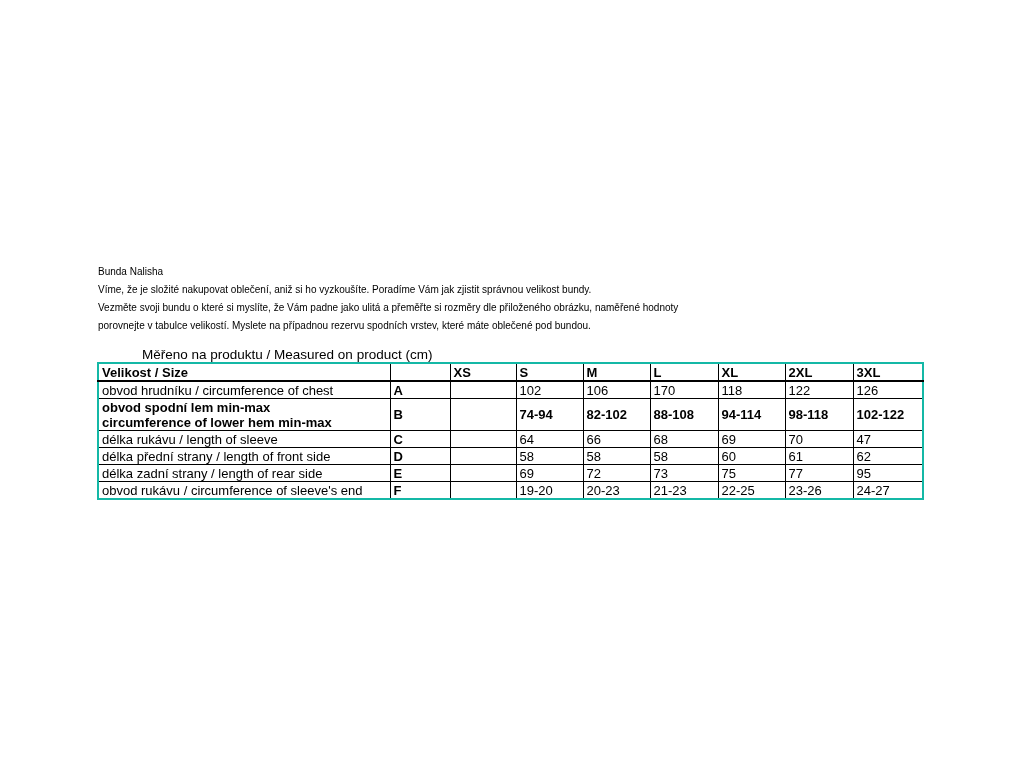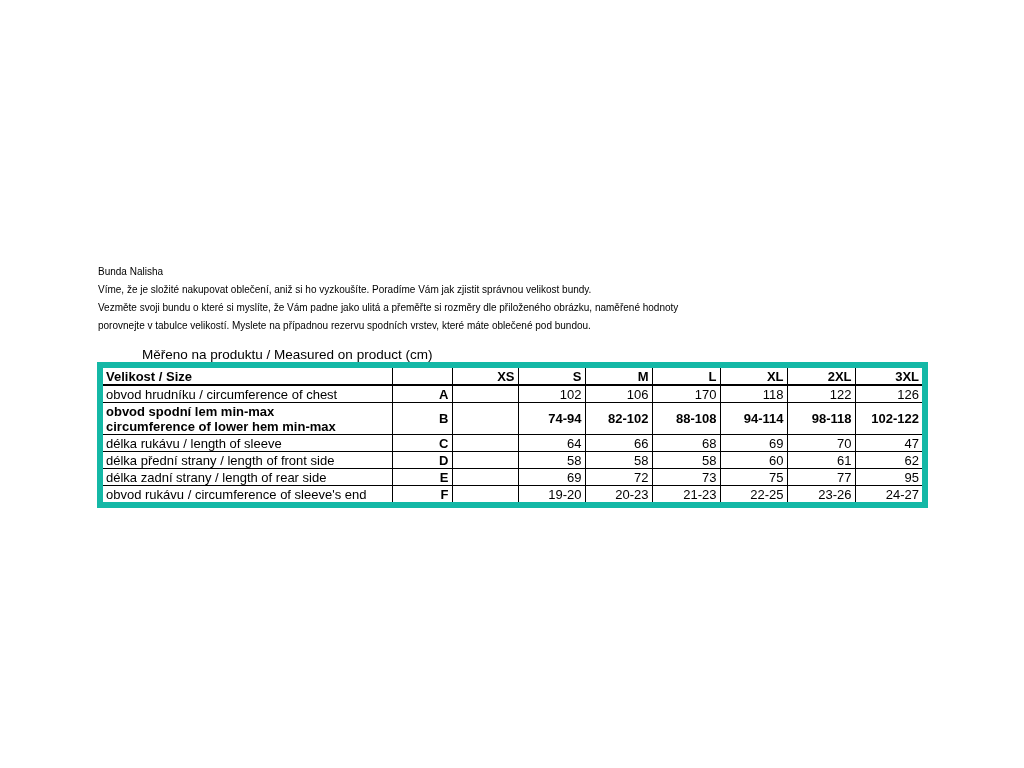--- a/index.html
+++ b/index.html
@@ -24,35 +24,35 @@
     font-size: 13.5px;
     line-height: 18px;
     white-space: nowrap;
     margin-left: 44px;
   }
   table.size-table {
     position: absolute;
     left: 97px; top: 362px;
     border-collapse: collapse;
     table-layout: fixed;
-    border: 6px solid #14b8a6;
+    border: 2px solid #14b8a6;
   }
   table.size-table td {
     border: 1px solid #000;
     font-size: 13px;
     line-height: 15px;
     height: 16px;
     padding: 0 3px;
     overflow: hidden;
     white-space: nowrap;
     vertical-align: middle;
   }
   table.size-table tr.head td { border-bottom: 2px solid #000; }
   td.lbl { text-align: left; }
-  td.c   { text-align: right; }
+  td.c   { text-align: left; }
   .b     { font-weight: bold; }
   tr.dbl td { height: 31px; font-weight: bold; }
 </style>
 </head>
 <body>
 
 <div class="intro">
   <div>Bunda Nalisha</div>
   <div>Víme, že je složité nakupovat oblečení, aniž si ho vyzkoušíte. Poradíme Vám jak zjistit správnou velikost bundy.</div>
   <div>Vezměte svoji bundu o které si myslíte, že Vám padne jako ulitá a přeměřte si rozměry dle přiloženého obrázku, naměřené hodnoty</div>

